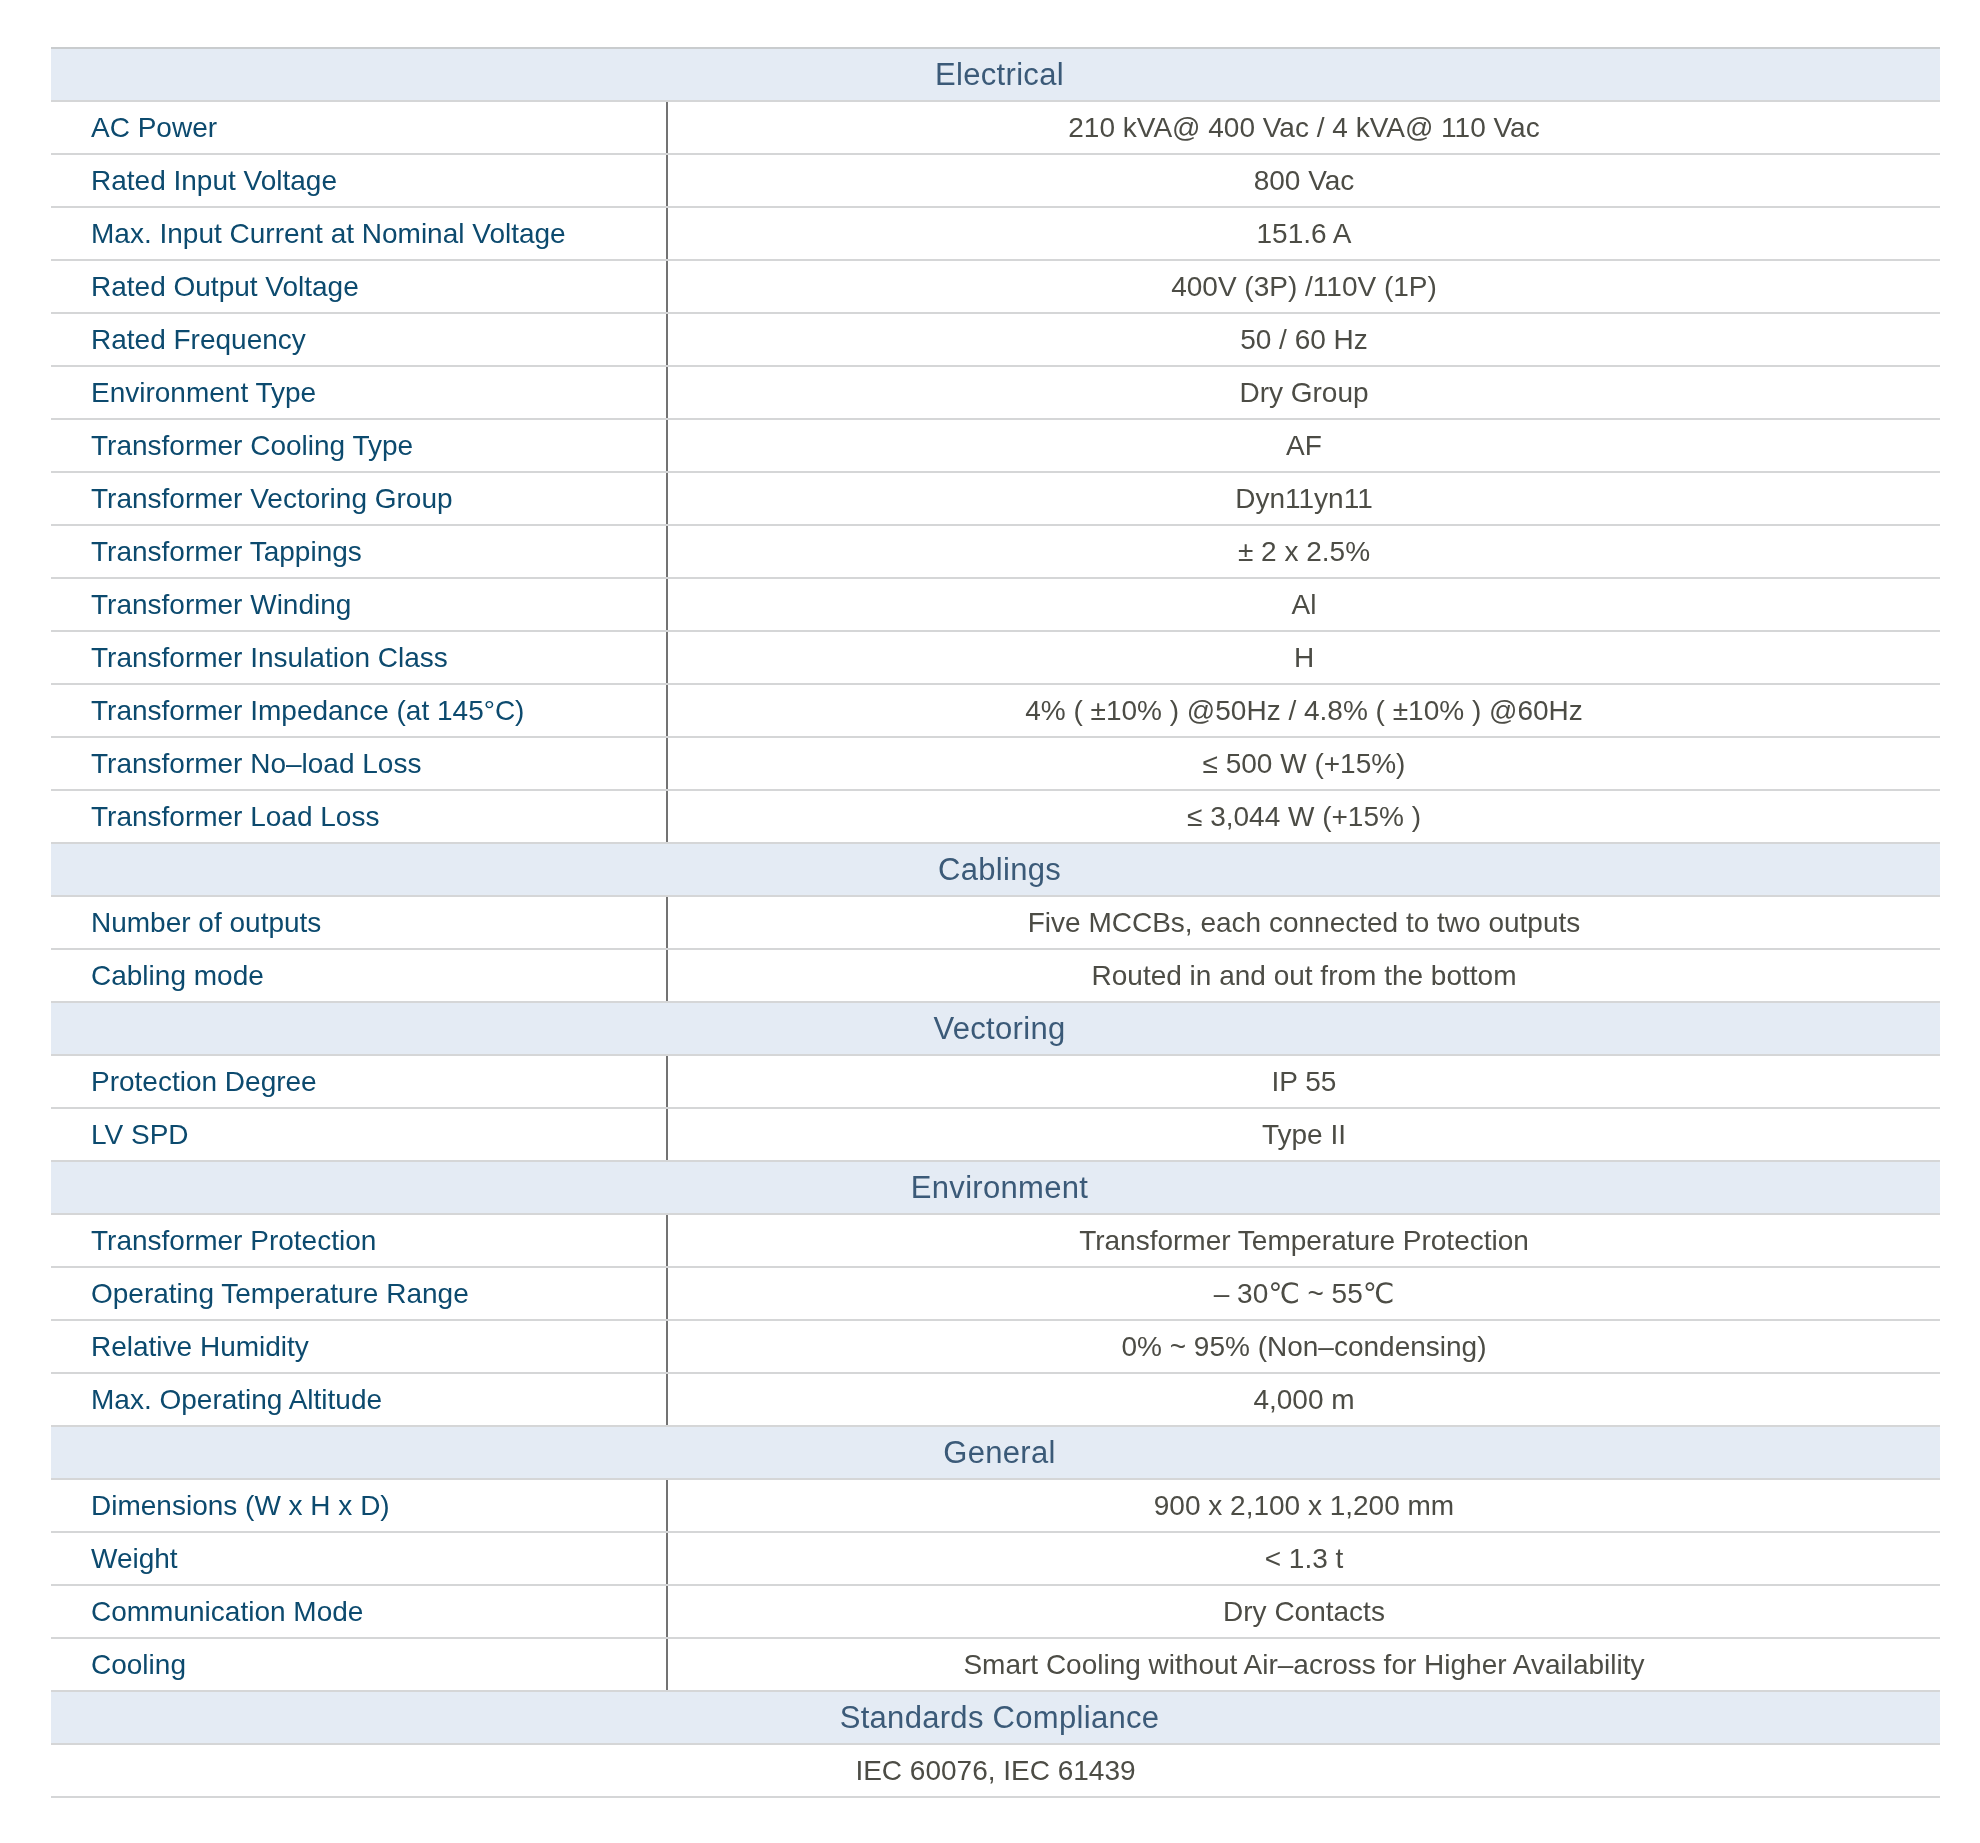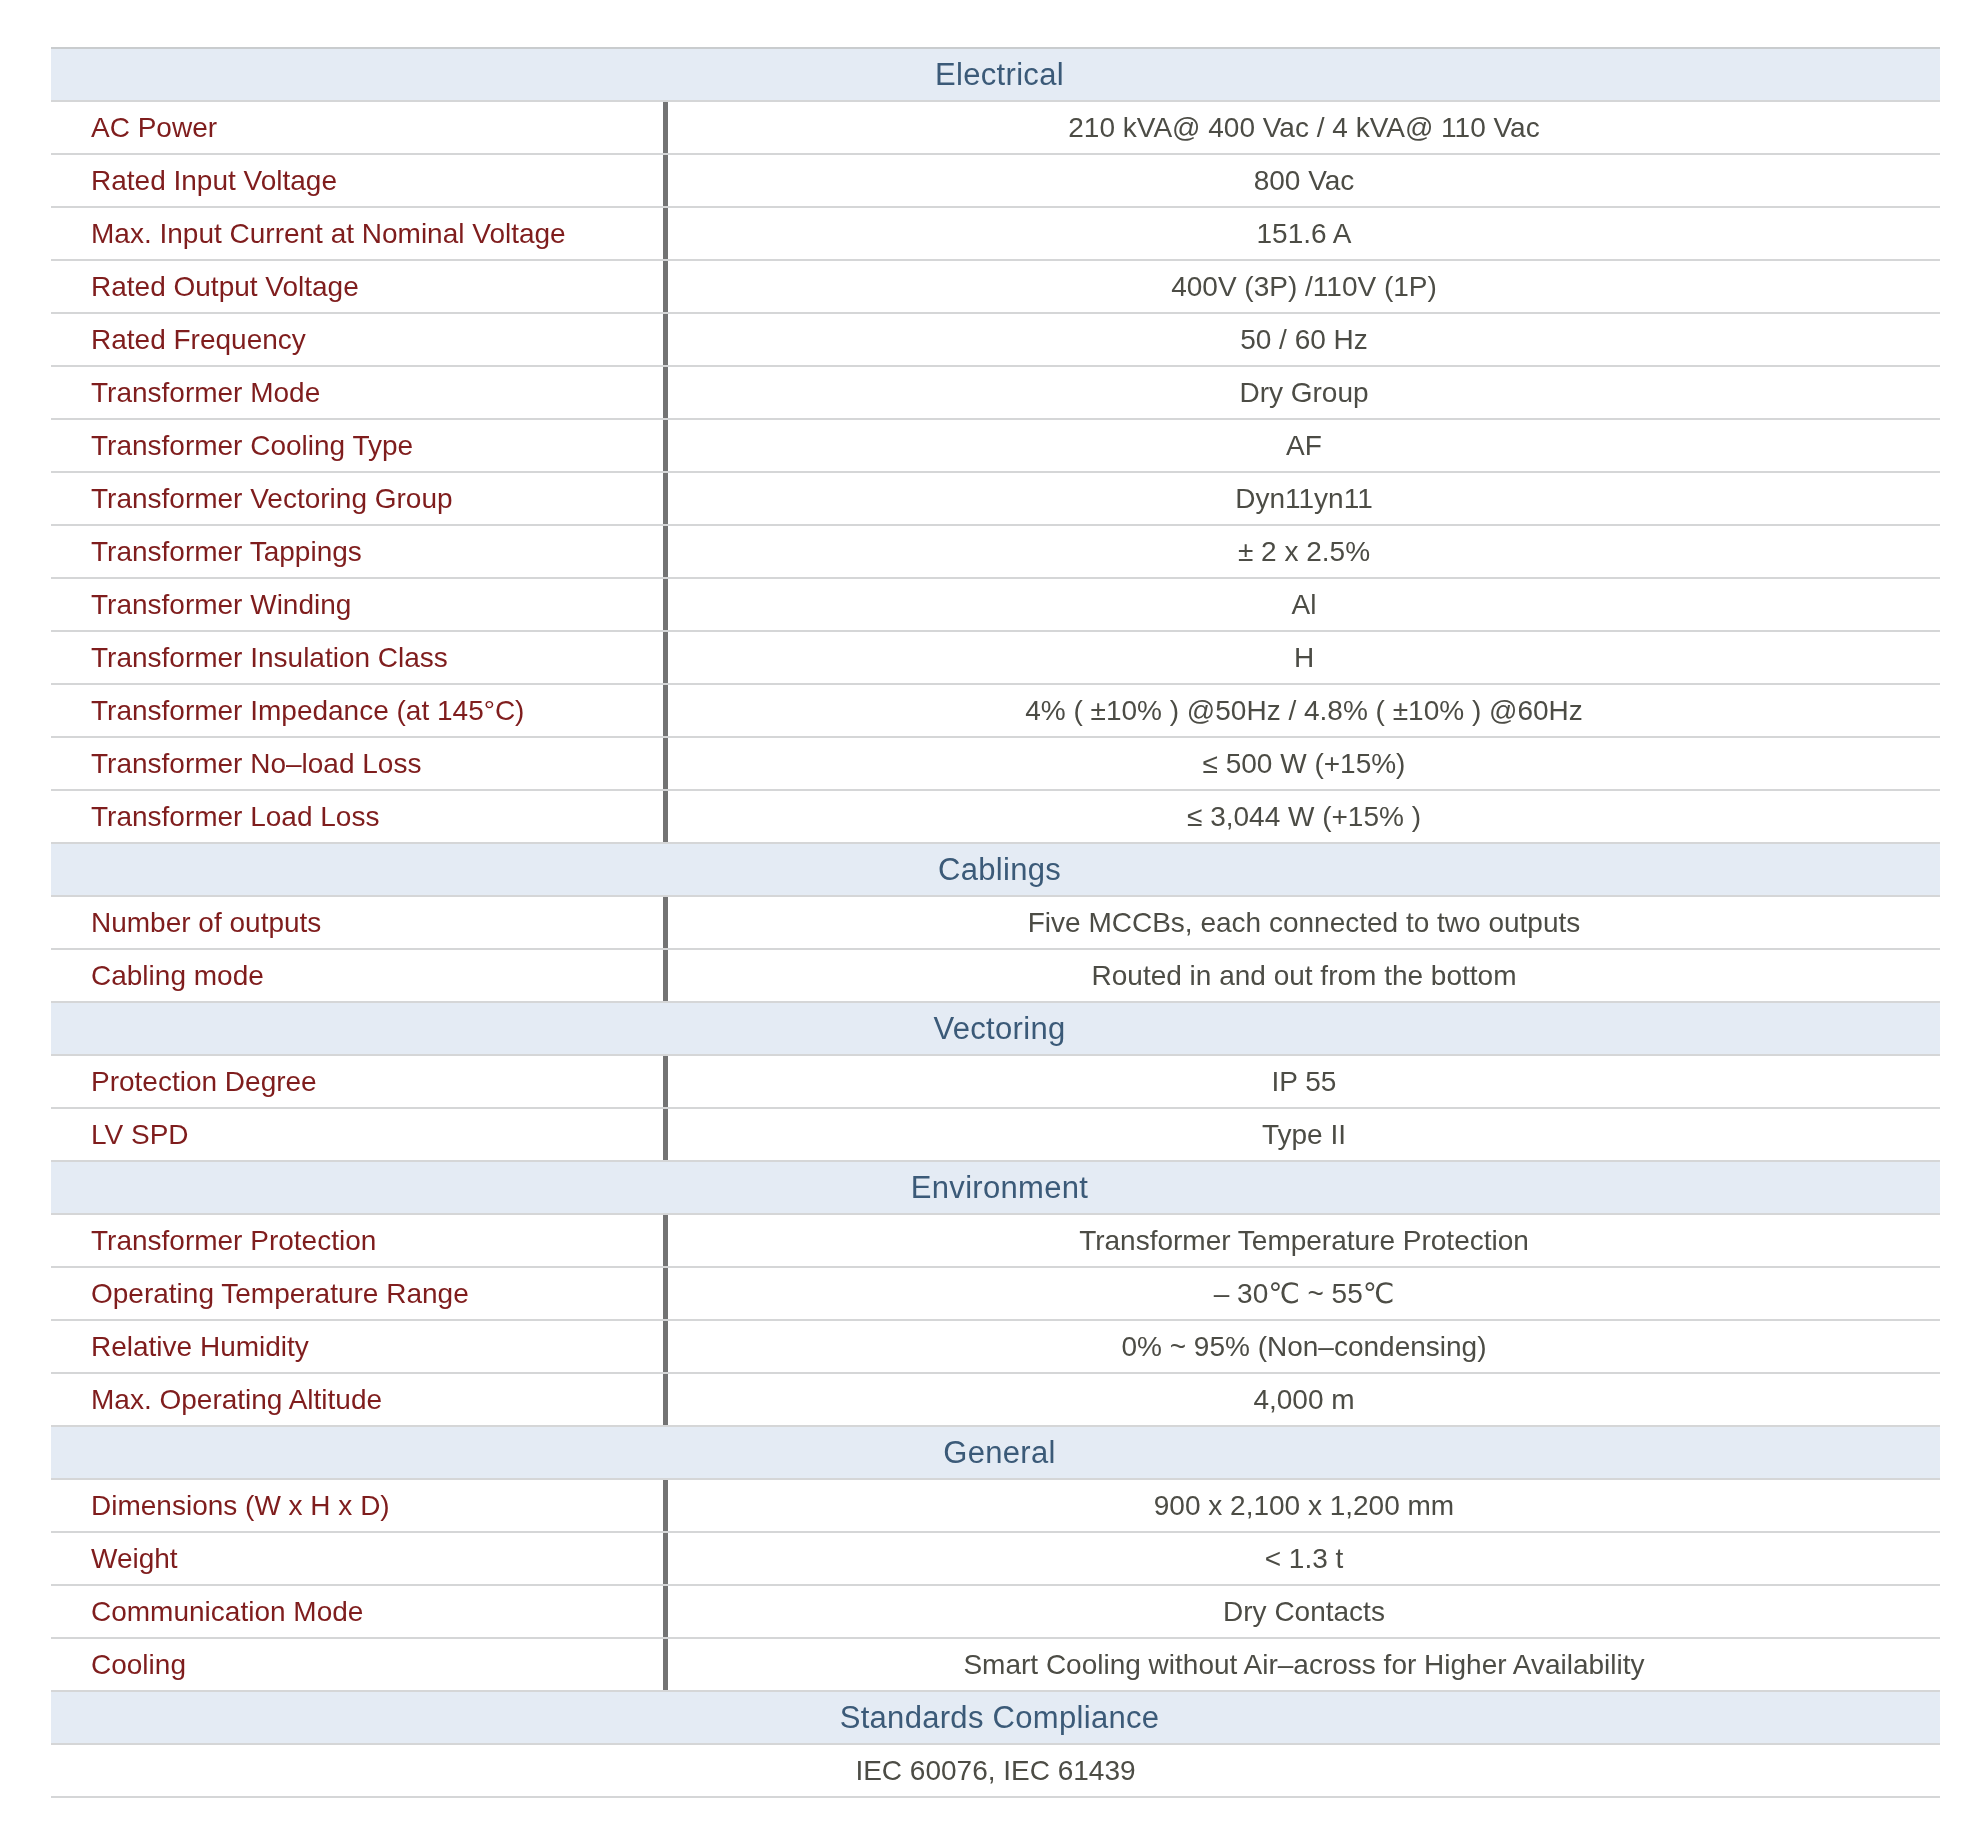--- a/index.html
+++ b/index.html
@@ -11,23 +11,23 @@
   .spec-table{
     position:absolute;left:51px;top:47px;width:1889px;
     border-top:2px solid #c9ccce;
   }
   .band{box-sizing:border-box;height:53px;border-bottom:2px solid #d5d6d7;display:flex;}
   .section-header{
     background:#e4ebf4;align-items:center;justify-content:center;
     color:#3b5a78;font-size:31px;letter-spacing:0.3px;padding-left:8px;
   }
   .row .label-cell{
-    box-sizing:border-box;width:617px;border-right:5px solid #737373;
+    box-sizing:border-box;width:617px;border-right:2px solid #737373;
     display:flex;align-items:center;padding-left:40px;
-    color:#7f1d1d;font-size:28px;
+    color:#0c4a6e;font-size:28px;
   }
   .row .value-cell{
     flex:1;display:flex;align-items:center;justify-content:center;
     color:#4c4c45;font-size:28px;text-align:right;
   }
   .row.full .value-cell{border:none;}
 </style>
 </head>
 <body>
 
@@ -49,21 +49,21 @@
   </div>
   <div class="band row">
     <div class="label-cell">Rated Output Voltage</div>
     <div class="value-cell">400V (3P) /110V (1P)</div>
   </div>
   <div class="band row">
     <div class="label-cell">Rated Frequency</div>
     <div class="value-cell">50 / 60 Hz</div>
   </div>
   <div class="band row">
-    <div class="label-cell">Transformer Mode</div>
+    <div class="label-cell">Environment Type</div>
     <div class="value-cell">Dry Group</div>
   </div>
   <div class="band row">
     <div class="label-cell">Transformer Cooling Type</div>
     <div class="value-cell">AF</div>
   </div>
   <div class="band row">
     <div class="label-cell">Transformer Vectoring Group</div>
     <div class="value-cell">Dyn11yn11</div>
   </div>

